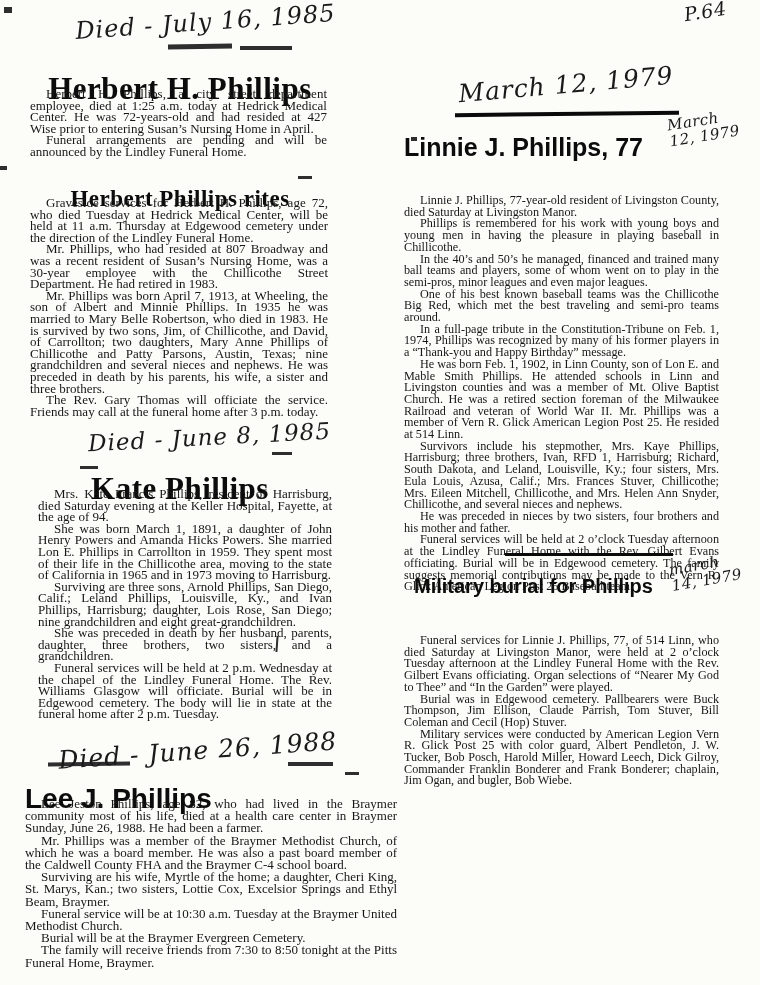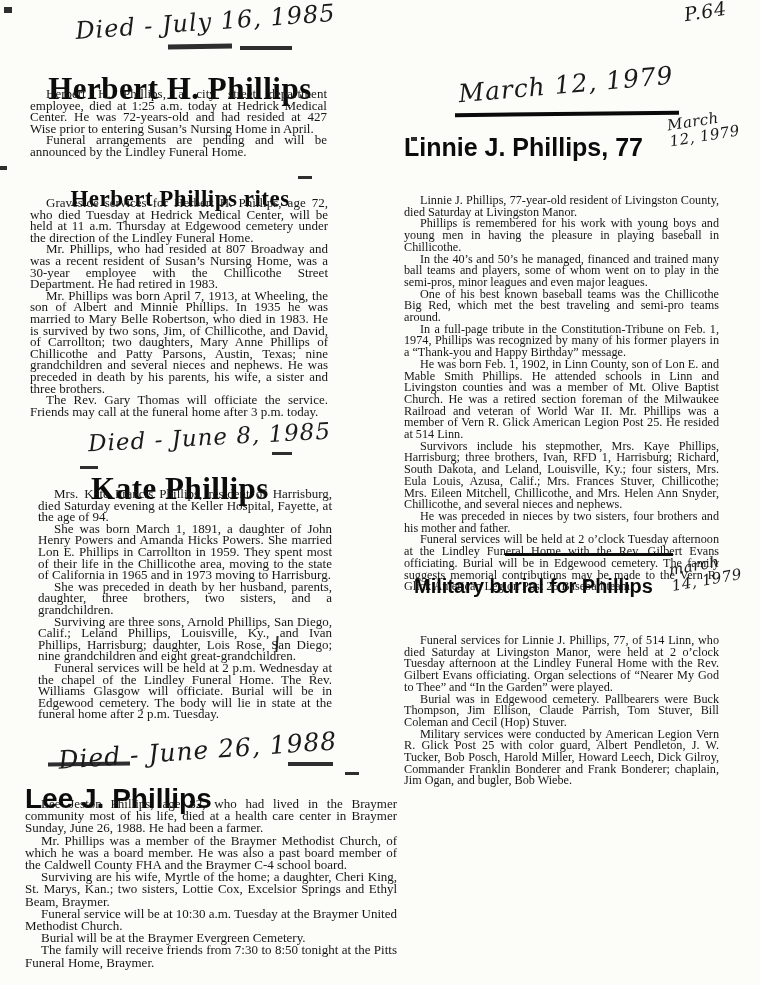--- a/index.html
+++ b/index.html
@@ -61,22 +61,22 @@
     </div>
   </section>
 
   <div class="hw" style="left:88px;top:424px;font-size:23px;transform:rotate(-3deg);">Died - June 8, 1985</div>
 
   <section>
     <h1 class="abs headline-serif" style="left:30px;top:452px;width:300px;font-size:31px;">Kate Phillips</h1>
     <div class="abs body-text left-body" style="left:38px;top:488px;width:294px;">
       <p>Mrs. Kate Francis Phillips, resident of Harrisburg, died Saturday evening at the Keller Hospital, Fayette, at the age of 94.</p>
       <p>She was born March 1, 1891, a daughter of John Henry Powers and Amanda Hicks Powers. She married Lon E. Phillips in Carrollton in 1959. They spent most of their life in the Chillicothe area, moving to the state of California in 1965 and in 1973 moving to Harrisburg.</p>
+      <p>Surviving are three sons, Arnold Phillips, San Diego, Calif.; Leland Phillips, Louisville, Ky., and Ivan Phillips, Harrisburg; daughter, Lois Rose, San Diego; nine grandchildren and eight great-grandchildren.</p>
       <p>She was preceded in death by her husband, parents, daughter, three brothers, two sisters, and a grandchildren.</p>
-      <p>Surviving are three sons, Arnold Phillips, San Diego, Calif.; Leland Phillips, Louisville, Ky., and Ivan Phillips, Harrisburg; daughter, Lois Rose, San Diego; nine grandchildren and eight great-grandchildren.</p>
       <p>Funeral services will be held at 2 p.m. Wednesday at the chapel of the Lindley Funeral Home. The Rev. Williams Glasgow will officiate. Burial will be in Edgewood cemetery. The body will lie in state at the funeral home after 2 p.m. Tuesday.</p>
     </div>
   </section>
 
   <div class="hw" style="left:58px;top:736px;font-size:25px;transform:rotate(-4deg);">Died - June 26, 1988</div>
 
   <section>
     <h1 class="abs headline-sans" style="left:25px;top:766px;width:372px;font-size:28px;">Lee J. Phillips</h1>
     <div class="abs body-text lee-body" style="left:25px;top:798px;width:372px;">
       <p>Lee Jeston Phillips, age 82, who had lived in the Braymer community most of his life, died at a health care center in Braymer Sunday, June 26, 1988. He had been a farmer.</p>

